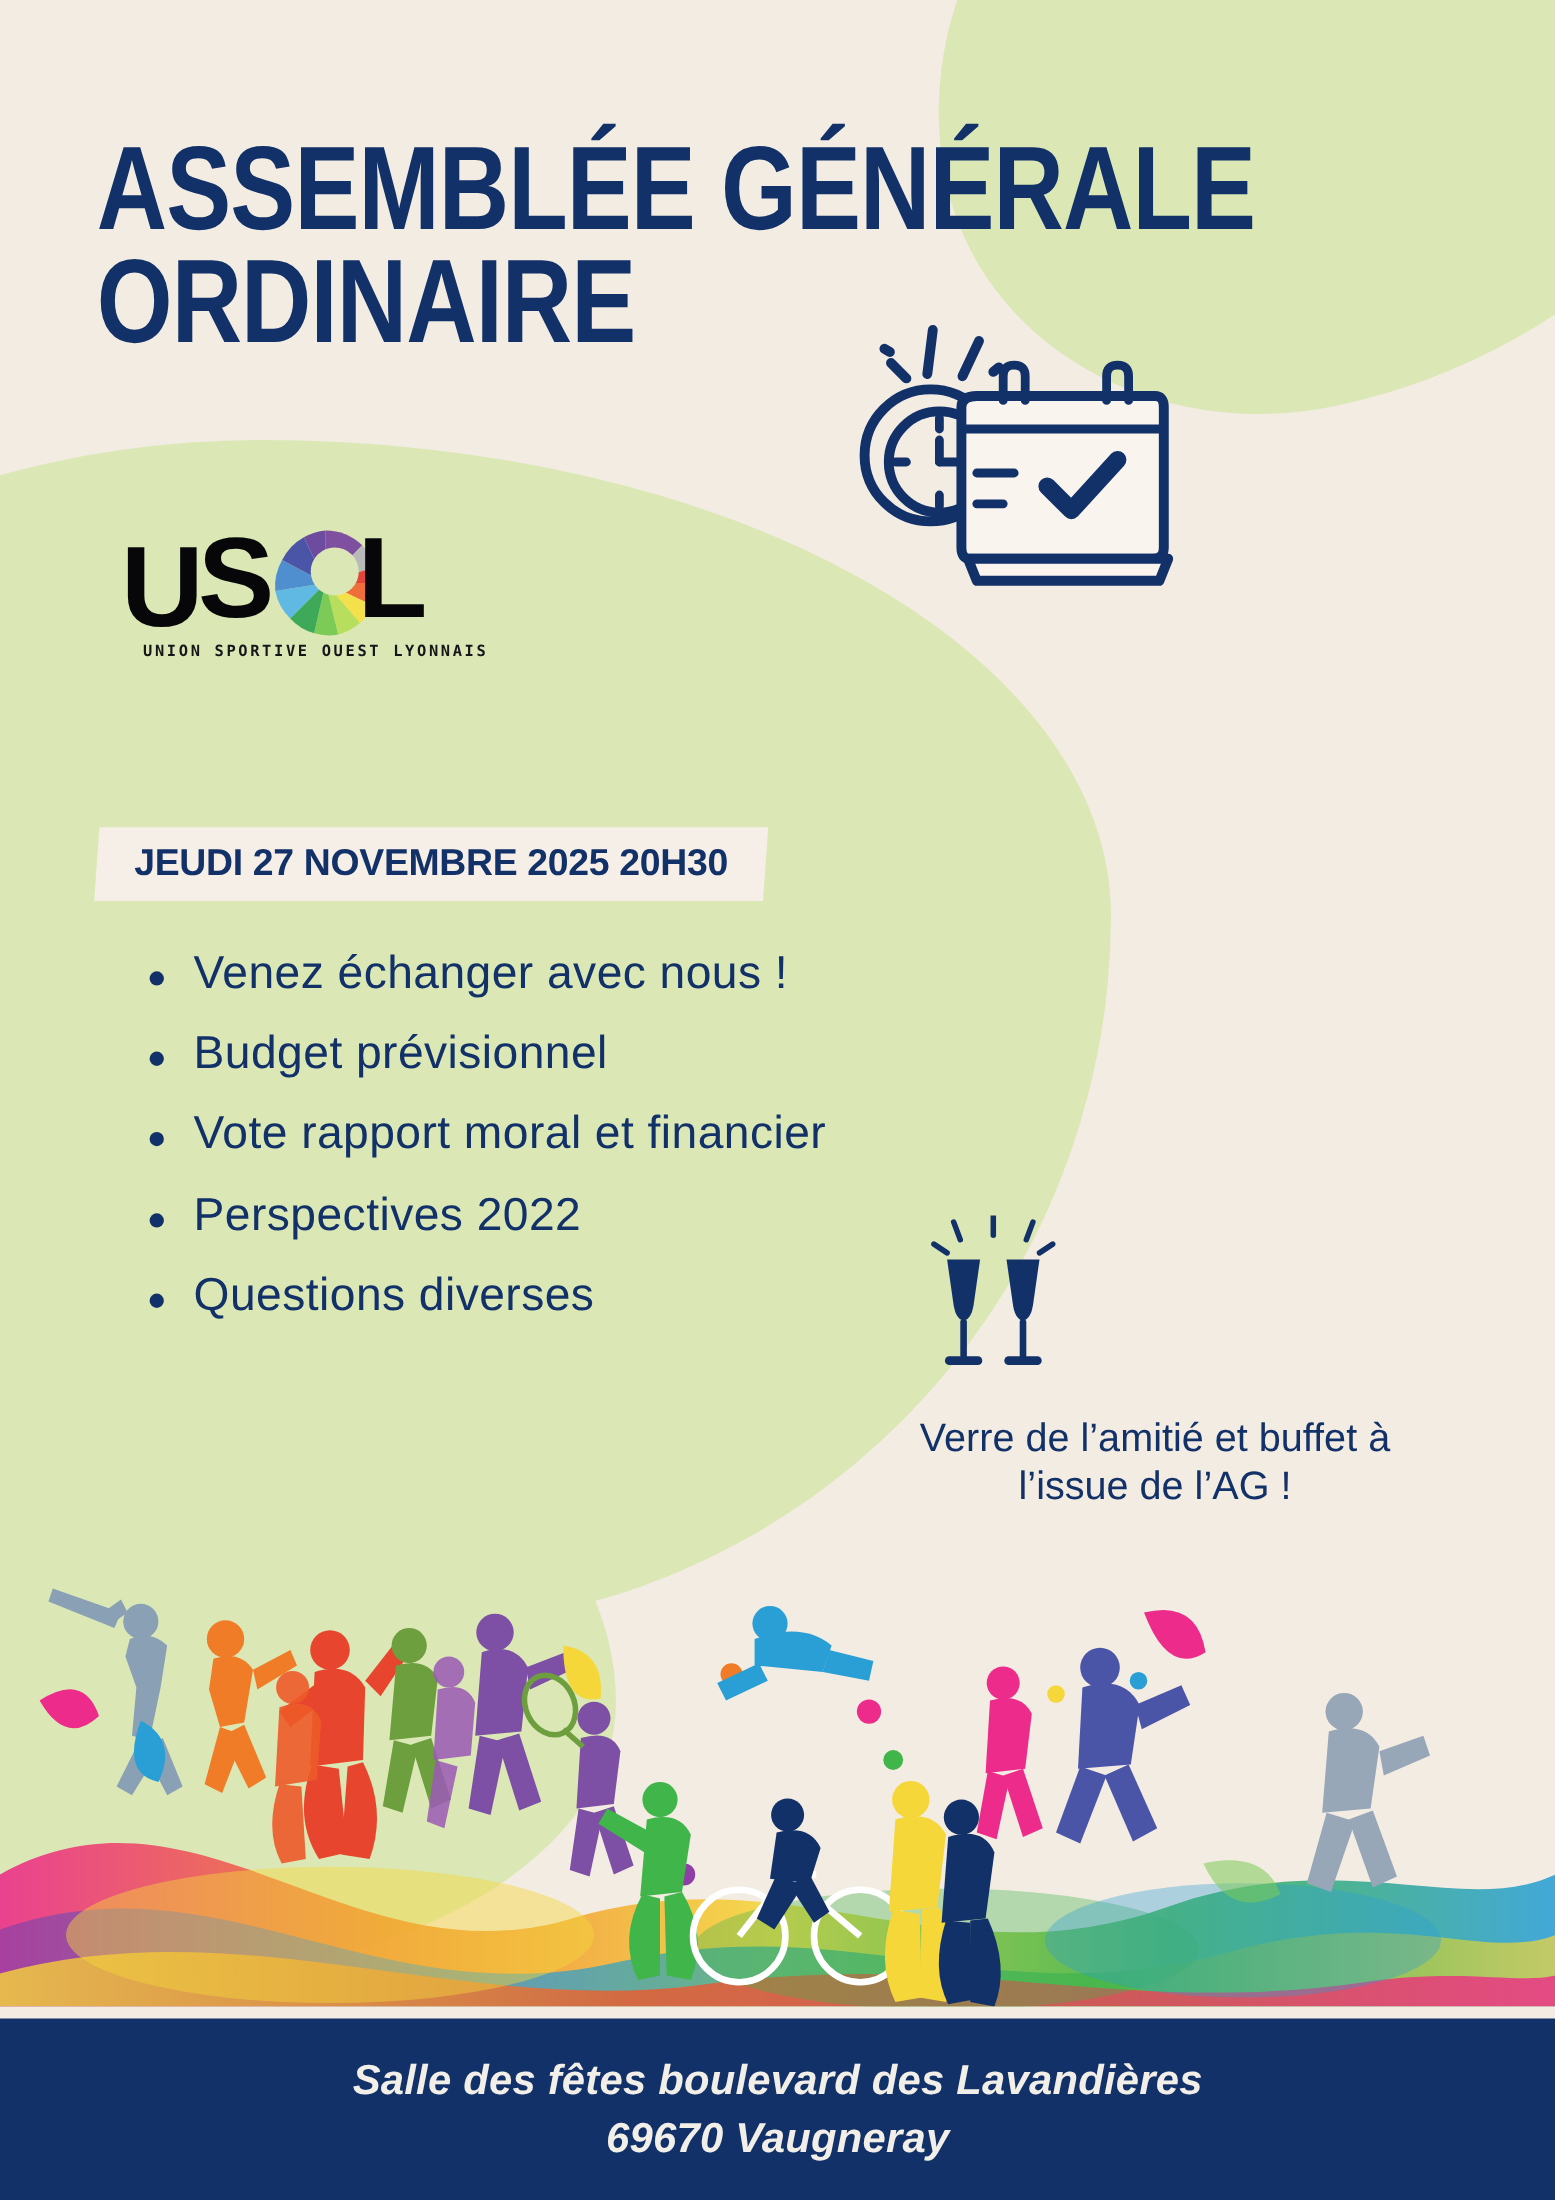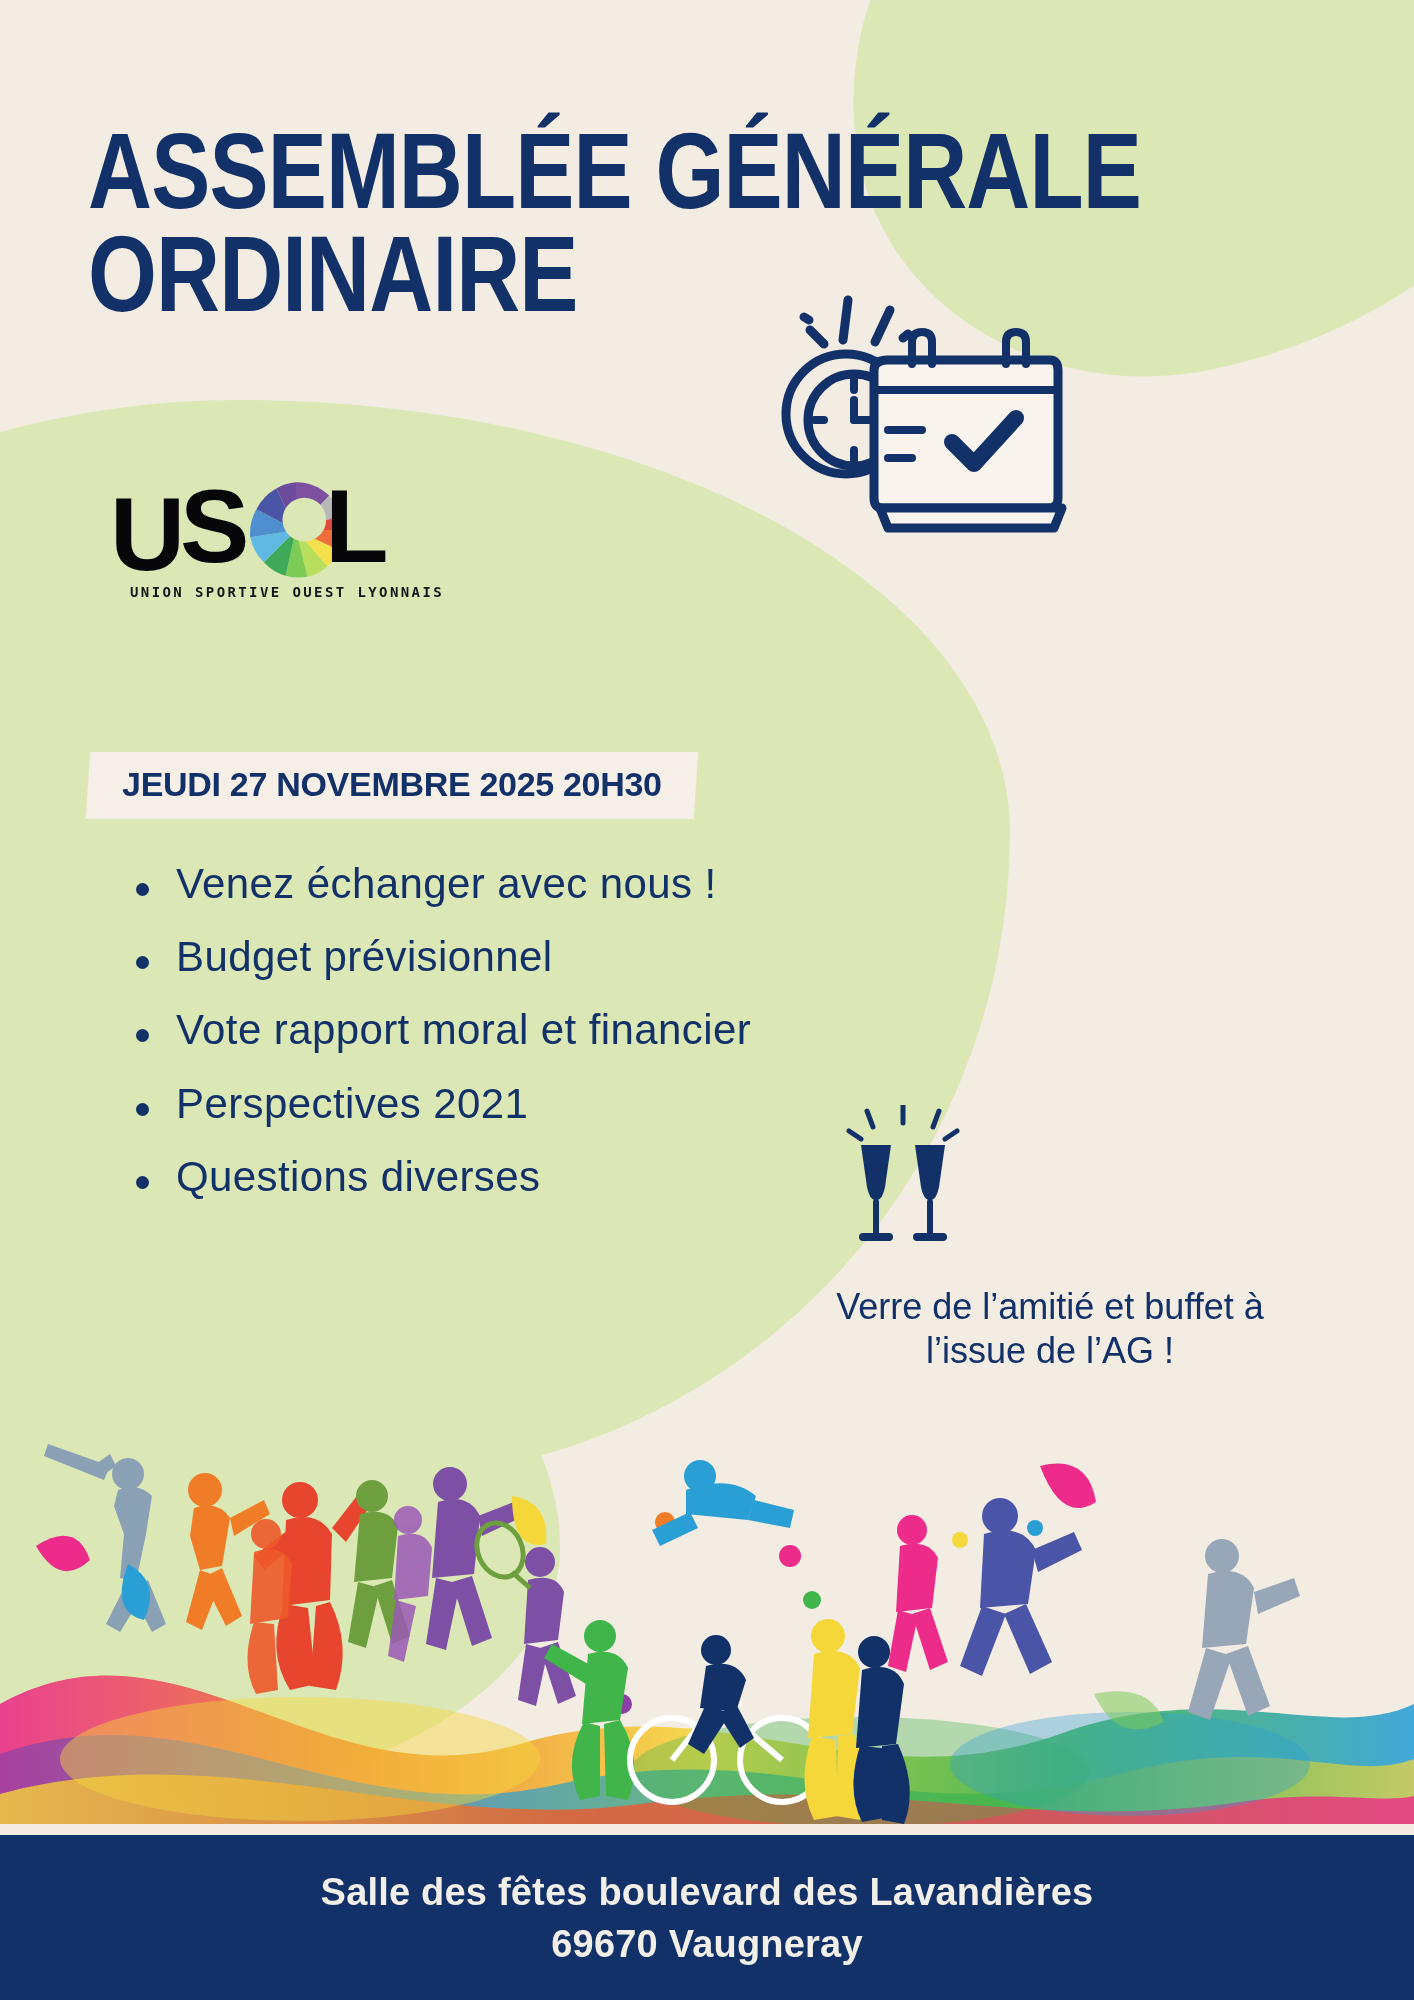--- a/index.html
+++ b/index.html
@@ -201,20 +201,21 @@
     bottom: 0;
     width: 1414px;
     height: 165px;
     background: #123168;
     color: #f2efe9;
     display: flex;
     flex-direction: column;
     align-items: center;
     justify-content: center;
     gap: 14px;
+    font-style: italic;
   }
   .footer-line {
     font-family: "Liberation Sans Narrow", "Liberation Sans", sans-serif;
     font-weight: 700;
     font-size: 38px;
     letter-spacing: 0.2px;
     line-height: 1;
   }
 </style>
 </head>
@@ -297,21 +298,21 @@
   </svg>
 
   <div class="date-banner">
     <span class="date-text">JEUDI 27 NOVEMBRE 2025 20H30</span>
   </div>
 
   <ul class="bullets">
     <li>Venez échanger avec nous !</li>
     <li>Budget prévisionnel</li>
     <li>Vote rapport moral et financier</li>
-    <li>Perspectives 2021</li>
+    <li>Perspectives 2022</li>
     <li>Questions diverses</li>
   </ul>
 
   <svg class="cheers-icon" viewBox="0 0 120 145">
     <g stroke="#123168" stroke-width="5" stroke-linecap="round" fill="none">
       <line x1="24" y1="6" x2="30" y2="22"></line>
       <line x1="60" y1="0" x2="60" y2="18"></line>
       <line x1="96" y1="6" x2="90" y2="22"></line>
       <line x1="6" y1="26" x2="18" y2="34"></line>
       <line x1="114" y1="26" x2="102" y2="34"></line>

